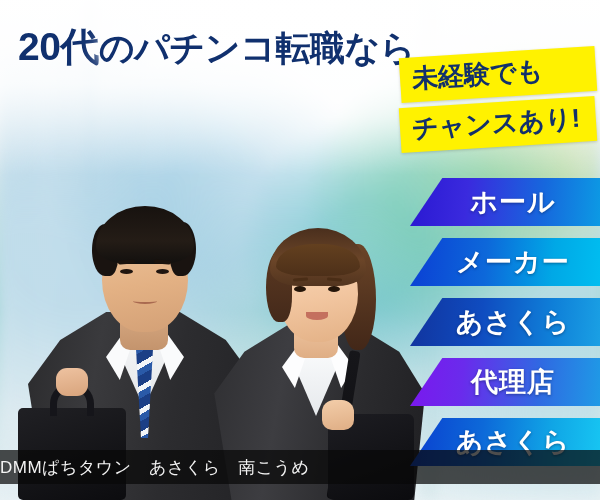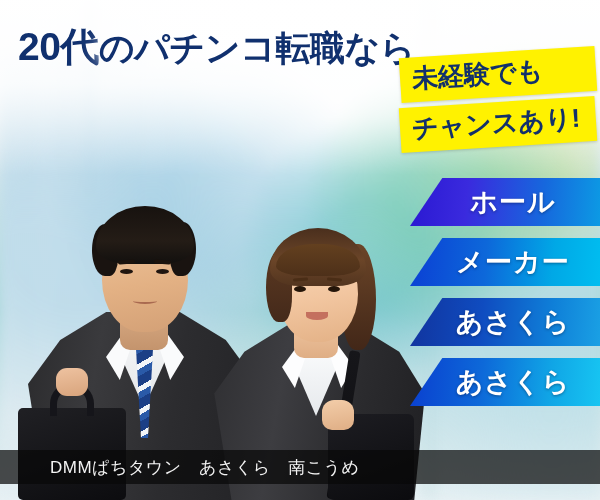--- a/index.html
+++ b/index.html
@@ -241,21 +241,21 @@
   .cat.c4{background:linear-gradient(95deg,#7a18ee 0%,#6a2bec 28%,#2f6ae2 68%,#1f9ae6 100%);}
   .cat.c5{background:linear-gradient(95deg,#0a3fcf 0%,#0d69d9 38%,#10a6e6 74%,#17c5f2 100%);}
 
   
   .caption{
     position:absolute;left:0;bottom:16px;width:100%;height:34px;
     background:rgba(8,8,8,.72);
     display:flex;align-items:center;
   }
   .caption .txt{
-    color:#f3f3f3;font-size:17px;letter-spacing:.5px;padding-left:50px;white-space:nowrap;
+    color:#f3f3f3;font-size:17px;letter-spacing:.5px;white-space:nowrap;
   }
 </style>
 </head>
 <body>
 
 <div id="banner">
 
   <div class="bg-base"></div>
   <div class="bg-verticals"></div>
   <div class="bg-bokeh"></div>
@@ -320,20 +320,23 @@
   <div class="cats">
     <div class="cat c2">
         <span>ホール</span>
       </div>
     <div class="cat c1">
         <span>メーカー</span>
       </div>
     <div class="cat c3">
         <span>あさくら</span>
       </div>
+    <div class="cat c4">
+        <span>代理店</span>
+      </div>
     <div class="cat c5">
         <span>あさくら</span>
       </div>
   </div>
 
   <div class="caption">
     <span class="txt">DMMぱちタウン　あさくら　南こうめ</span>
   </div>
 
 </div>

